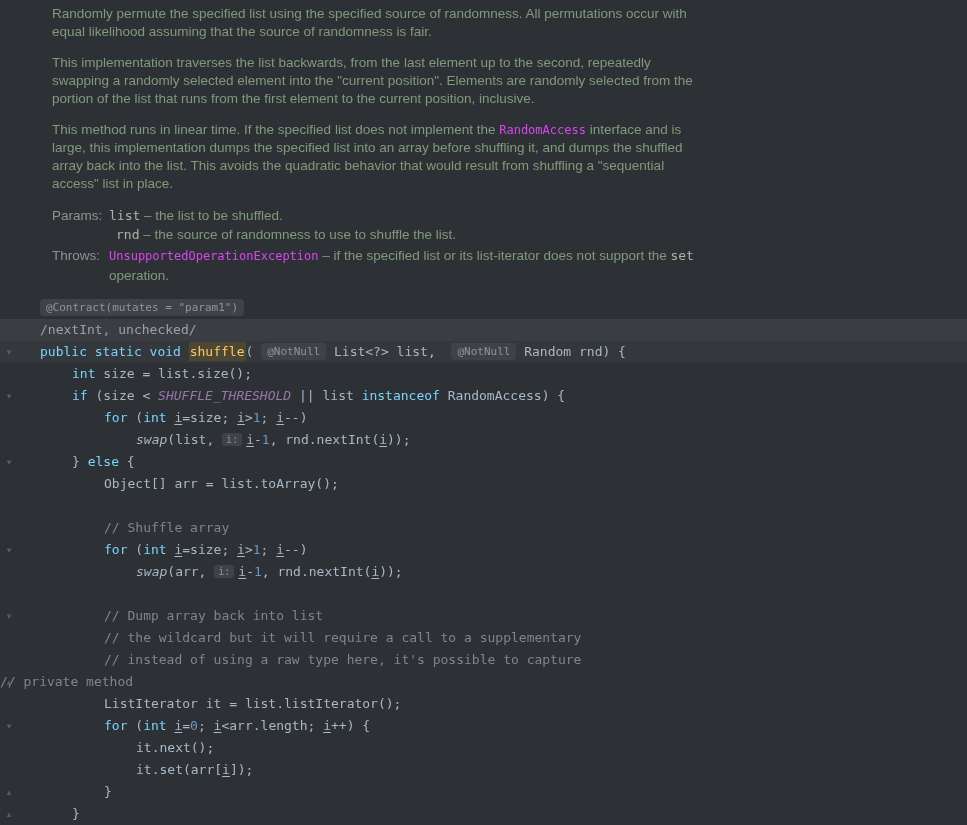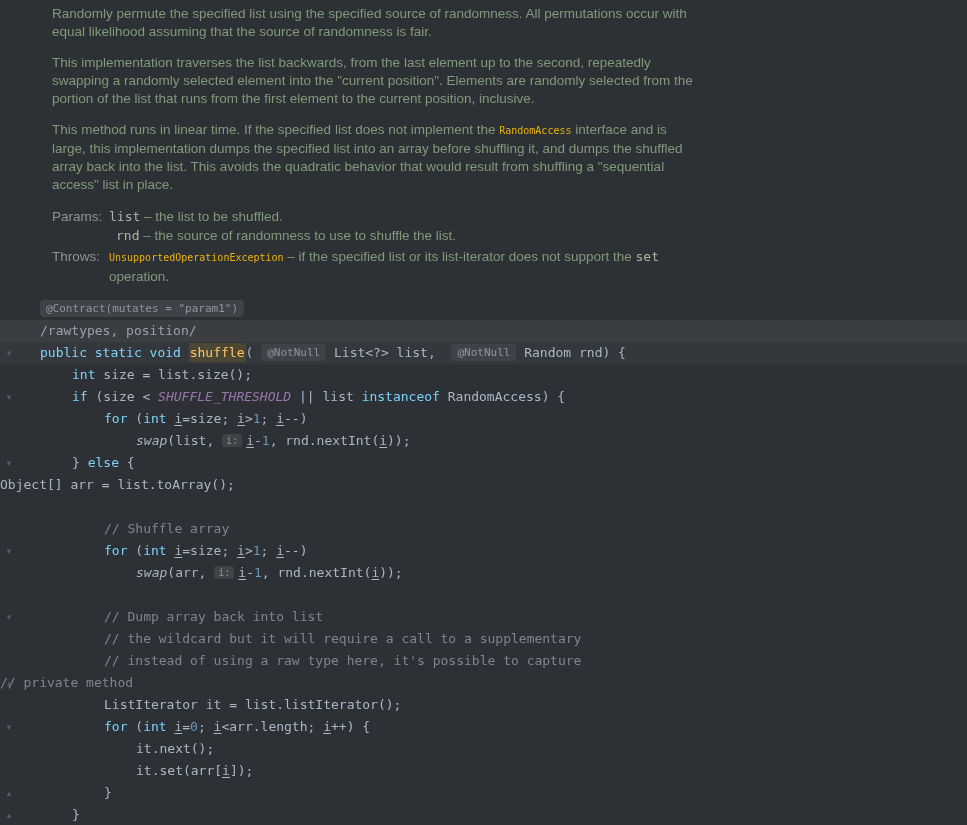--- a/index.html
+++ b/index.html
@@ -10,21 +10,21 @@
   }
   
   .doc{
     padding:5px 30px 2px 52px;
     font-family:"Liberation Sans","DejaVu Sans",sans-serif;
     font-size:13.5px;line-height:18px;color:#82997a;
     max-width:648px;
   }
   .doc p{margin:0 0 13px 0;}
   .run-code{font-family:"DejaVu Sans Mono",monospace;font-size:13px;color:#aab5a3;}
-  .run-link{font-family:"DejaVu Sans Mono",monospace;font-size:10px;color:#eab308;cursor:pointer;}
+  .run-link{font-family:"DejaVu Sans Mono",monospace;font-size:12px;color:#d946ef;cursor:pointer;}
   .doc-row{display:flex;line-height:19px;margin-bottom:2px;}
   .doc-label{width:57px;flex:none;color:#8d938c;}
   .doc-body{flex:1;max-width:588px;}
   .doc-entry + .doc-entry{padding-left:7px;}
   
   .code-area{margin-top:8px;}
   .line{
     position:relative;height:22px;line-height:22px;
     font-size:13px;color:#a9b7c6;white-space:pre;
   }
@@ -73,28 +73,28 @@
       </div>
       <div class="doc-row">
         <span class="doc-label">Throws:</span>
         <div class="doc-body">
           <div class="doc-entry"><span class="run-link">UnsupportedOperationException</span><span class="run-text"> – if the specified list or its list-iterator does not support the </span><span class="run-code">set</span><span class="run-text"> operation.</span></div>
         </div>
       </div>
     </div>
   <div class="code-area">
       <div class="line"><span class="content" style="padding-left: 40px;"><span class="tk-badge">@Contract(mutates = "param1")</span></span></div>
-      <div class="line hl-a"><span class="content" style="padding-left: 40px;"><span class="tk-fold">/rawtypes, position/</span></span></div>
+      <div class="line hl-a"><span class="content" style="padding-left: 40px;"><span class="tk-fold">/nextInt, unchecked/</span></span></div>
       <div class="line hl-b"><span class="fold-icon">▾</span><span class="content" style="padding-left: 40px;"><span class="tk-kw">public static void </span><span class="tk-fn">shuffle</span><span class="tk-def">( </span><span class="tk-badge">@NotNull</span><span class="tk-def"> List&lt;?&gt; list,  </span><span class="tk-badge">@NotNull</span><span class="tk-def"> Random rnd) {</span></span></div>
       <div class="line"><span class="content" style="padding-left: 72px;"><span class="tk-kw">int</span><span class="tk-def"> size = list.size();</span></span></div>
       <div class="line"><span class="fold-icon">▾</span><span class="content" style="padding-left: 72px;"><span class="tk-kw">if</span><span class="tk-def"> (size &lt; </span><span class="tk-const">SHUFFLE_THRESHOLD</span><span class="tk-def"> || list </span><span class="tk-kw">instanceof</span><span class="tk-def"> RandomAccess) {</span></span></div>
       <div class="line"><span class="content" style="padding-left: 104px;"><span class="tk-kw">for</span><span class="tk-def"> (</span><span class="tk-kw">int</span><span class="tk-def"> </span><span class="tk-uvar">i</span><span class="tk-def">=size; </span><span class="tk-uvar">i</span><span class="tk-def">&gt;</span><span class="tk-num">1</span><span class="tk-def">; </span><span class="tk-uvar">i</span><span class="tk-def">--)</span></span></div>
       <div class="line"><span class="content" style="padding-left: 136px;"><span class="tk-static">swap</span><span class="tk-def">(list, </span><span class="tk-hint">i:</span><span class="tk-uvar">i</span><span class="tk-def">-</span><span class="tk-num">1</span><span class="tk-def">, rnd.nextInt(</span><span class="tk-uvar">i</span><span class="tk-def">));</span></span></div>
       <div class="line"><span class="fold-icon">▾</span><span class="content" style="padding-left: 72px;"><span class="tk-def">} </span><span class="tk-kw">else</span><span class="tk-def"> {</span></span></div>
-      <div class="line"><span class="content" style=""><span class="tk-def">Object[] arr = list.toArray();</span></span></div>
+      <div class="line"><span class="content" style="padding-left: 104px;"><span class="tk-def">Object[] arr = list.toArray();</span></span></div>
       <div class="line"><span class="content" style="padding-left: 40px;"></span></div>
       <div class="line"><span class="content" style="padding-left: 104px;"><span class="tk-cmt">// Shuffle array</span></span></div>
       <div class="line"><span class="fold-icon">▾</span><span class="content" style="padding-left: 104px;"><span class="tk-kw">for</span><span class="tk-def"> (</span><span class="tk-kw">int</span><span class="tk-def"> </span><span class="tk-uvar">i</span><span class="tk-def">=size; </span><span class="tk-uvar">i</span><span class="tk-def">&gt;</span><span class="tk-num">1</span><span class="tk-def">; </span><span class="tk-uvar">i</span><span class="tk-def">--)</span></span></div>
       <div class="line"><span class="content" style="padding-left: 136px;"><span class="tk-static">swap</span><span class="tk-def">(arr, </span><span class="tk-hint">i:</span><span class="tk-uvar">i</span><span class="tk-def">-</span><span class="tk-num">1</span><span class="tk-def">, rnd.nextInt(</span><span class="tk-uvar">i</span><span class="tk-def">));</span></span></div>
       <div class="line"><span class="content" style="padding-left: 40px;"></span></div>
       <div class="line"><span class="fold-icon">▾</span><span class="content" style="padding-left: 104px;"><span class="tk-cmt">// Dump array back into list</span></span></div>
       <div class="line"><span class="content" style="padding-left: 104px;"><span class="tk-cmt">// the wildcard but it will require a call to a supplementary</span></span></div>
       <div class="line"><span class="content" style="padding-left: 104px;"><span class="tk-cmt">// instead of using a raw type here, it's possible to capture</span></span></div>
       <div class="line"><span class="fold-icon">▴</span><span class="content" style=""><span class="tk-cmt">// private method</span></span></div>
       <div class="line"><span class="content" style="padding-left: 104px;"><span class="tk-def">ListIterator it = list.listIterator();</span></span></div>

